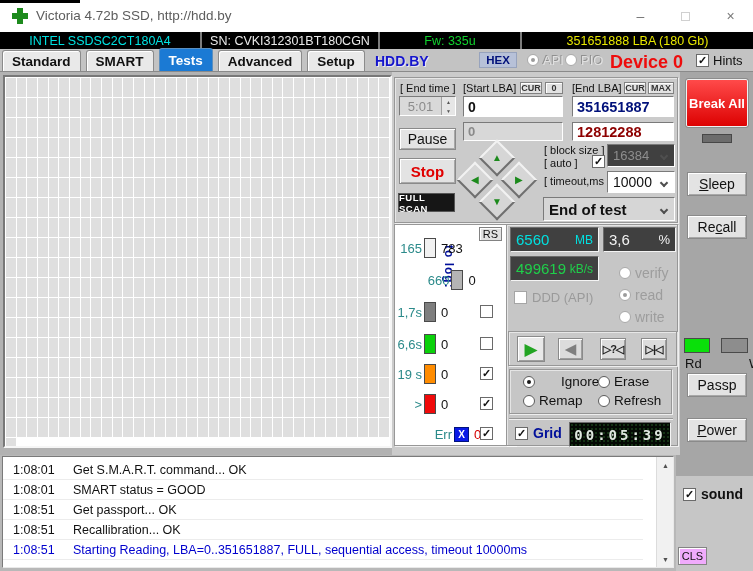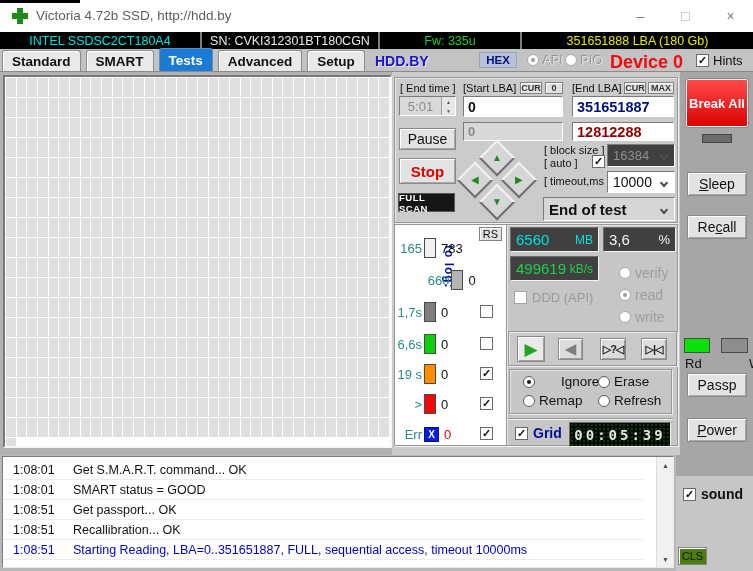--- a/index.html
+++ b/index.html
@@ -122,21 +122,21 @@
             border-bottom:1px solid #ececec; font-size:12.5px; color:#111; }
   .logtime { width:48px; margin-left:10px; flex:none; }
   .logmsg { margin-left:12px; white-space:nowrap; }
   .logrow.hl .logtime, .logrow.hl .logmsg { color:#0000cd; }
   .vscroll { position:absolute; right:0; top:0; width:17px; height:110px; background:#f1f1f1; border-left:1px solid #dcdcdc; }
   .varrow { position:absolute; left:0; width:17px; height:16px; display:flex; align-items:center; justify-content:center;
             font-size:7px; color:#505050; }
   .soundstrip { position:absolute; left:676px; top:0; width:77px; height:21px; background:#a6a6a6; }
   .soundbox { position:absolute; left:676px; top:21px; width:77px; height:95px; background:#c6c6c6; }
   .sound-wrap { position:absolute; left:7px; top:10px; display:flex; align-items:center; gap:5px; font-weight:bold; font-size:14px; color:#111; }
-  .clsbtn { position:absolute; left:2px; top:71px; width:29px; height:18px; background:#4d7c0f; border:1px solid #848484;
+  .clsbtn { position:absolute; left:2px; top:71px; width:29px; height:18px; background:#f0abfc; border:1px solid #848484;
             box-shadow:inset 1px 1px 0 #fff; font-size:11px; color:#111; display:flex; align-items:center; justify-content:center; }
 </style>
 </head>
 <body>
 
 <div class="win">
 
   <div class="titlebar">
     <div class="blackstrip"></div>
     <div class="app-icon">
@@ -931,21 +931,21 @@
               <div class="binbox" style="background: rgb(255, 140, 0); flex: 0 0 auto;"></div>
               <div class="bincount">0</div>
               <div class="cb bincb checked"></div>
             </div>
             <div class="binrow" style="top: 168px; width: 108px;">
               <div class="binlab" style="display: inline-block; flex: 0 0 auto;">&gt;</div>
               <div class="binbox" style="background: rgb(240, 10, 10); flex: 0 0 auto;"></div>
               <div class="bincount">0</div>
               <div class="cb bincb checked"></div>
             </div>
-            <div class="binrow" style="top: 198px; width: 108px;">
+            <div class="binrow" style="top: 198px; width: 108px; padding-left: 30px;">
               <div class="binlab" style="display: inline-block; flex: 0 0 auto;">Err</div>
               <div class="binbox err" style="background: rgb(10, 26, 230); flex: 0 0 auto;">X</div>
               <div class="bincount red">0</div>
               <div class="cb bincb checked"></div>
             </div>
           </div>
       </div>
 
       <div class="gbox" style="left:114px;top:152px;width:172px;height:222px;background:#c6c6c6;">
         <div class="lcd" style="left:3px;top:2px;width:89px;height:25px;">

